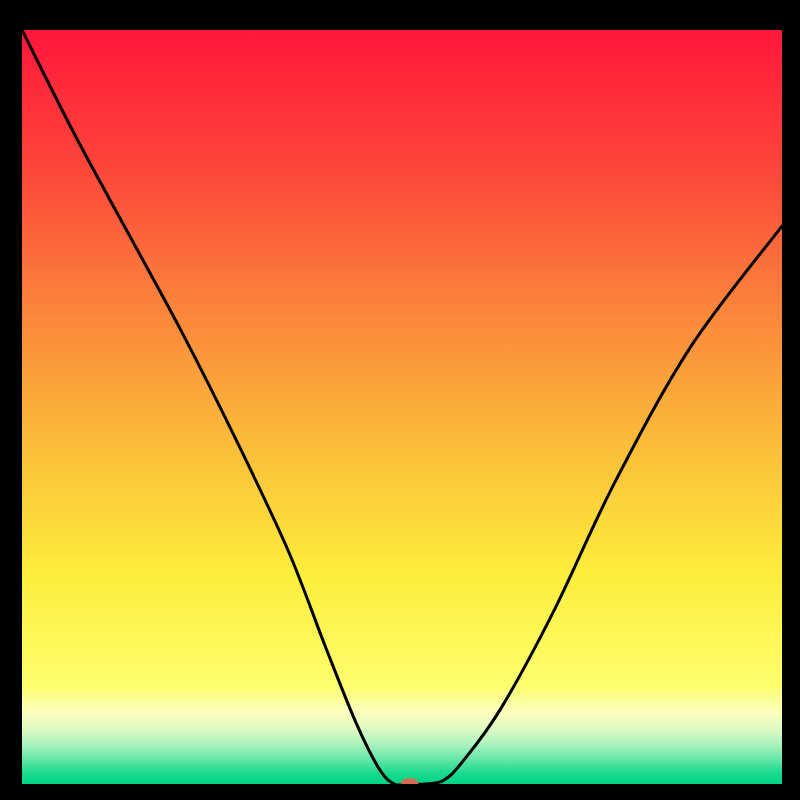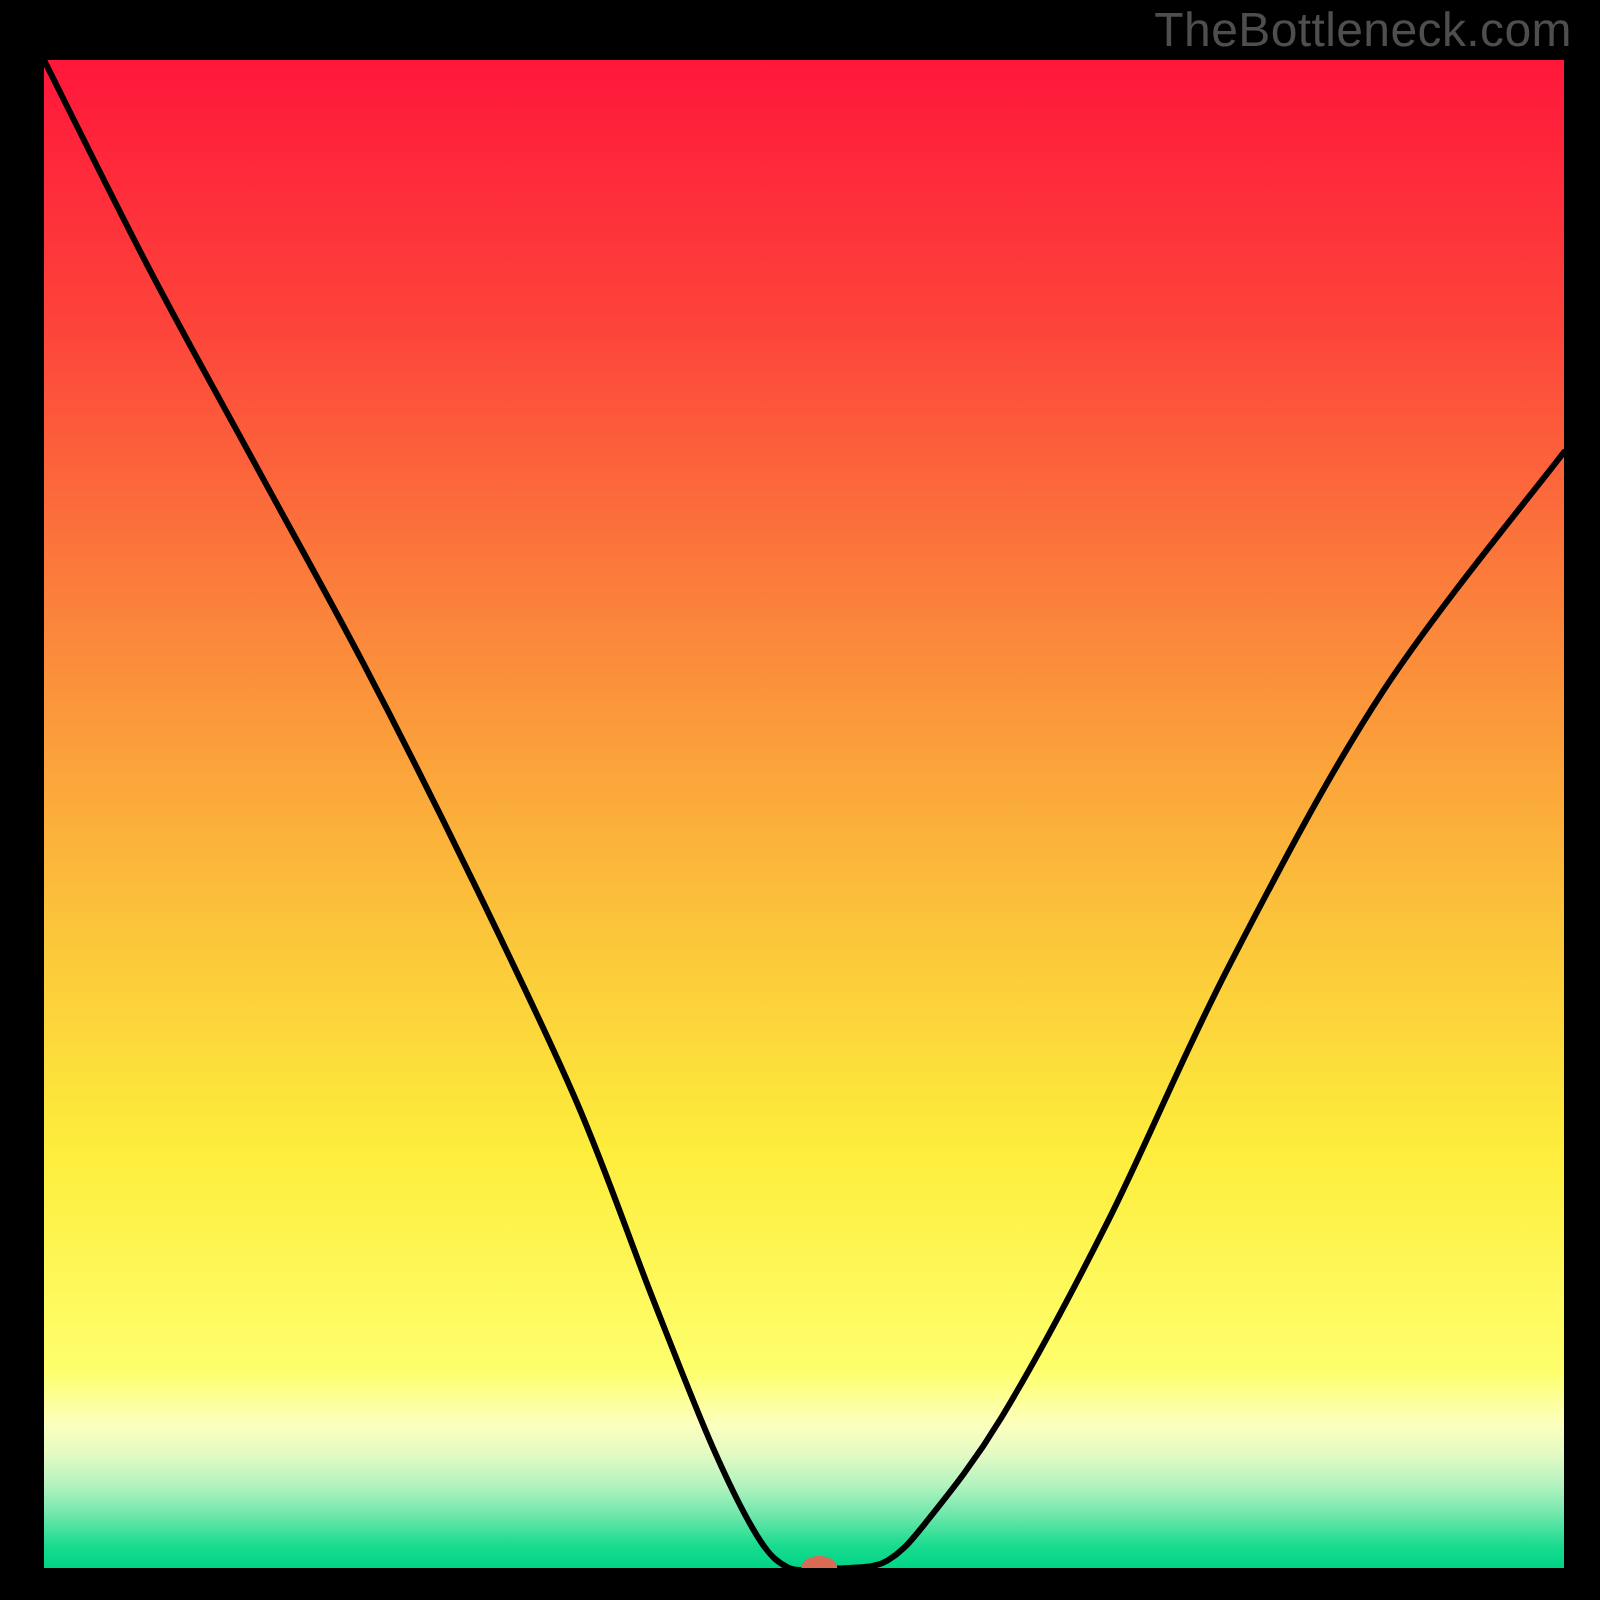--- a/index.html
+++ b/index.html
@@ -31,21 +31,20 @@
   svg {
     position: absolute;
     left: 0;
     top: 0;
   }
 </style>
 </head>
 <body>
 
 <div class="frame">
-  <div class="watermark">TheBottleneck.com</div>
   <svg id="chart-svg" width="800" height="800" viewBox="0 0 800 800">
     <defs>
       <linearGradient id="bg-grad" x1="0" y1="0" x2="0" y2="1">
           <stop offset="0.00%" stop-color="#ff173a"></stop>
           <stop offset="18.00%" stop-color="#fd453a"></stop>
           <stop offset="36.00%" stop-color="#fb813b"></stop>
           <stop offset="54.00%" stop-color="#fbba3a"></stop>
           <stop offset="72.00%" stop-color="#fded3b"></stop>
           <stop offset="87.00%" stop-color="#feff6d"></stop>
           <stop offset="90.50%" stop-color="#fcffbe"></stop>

